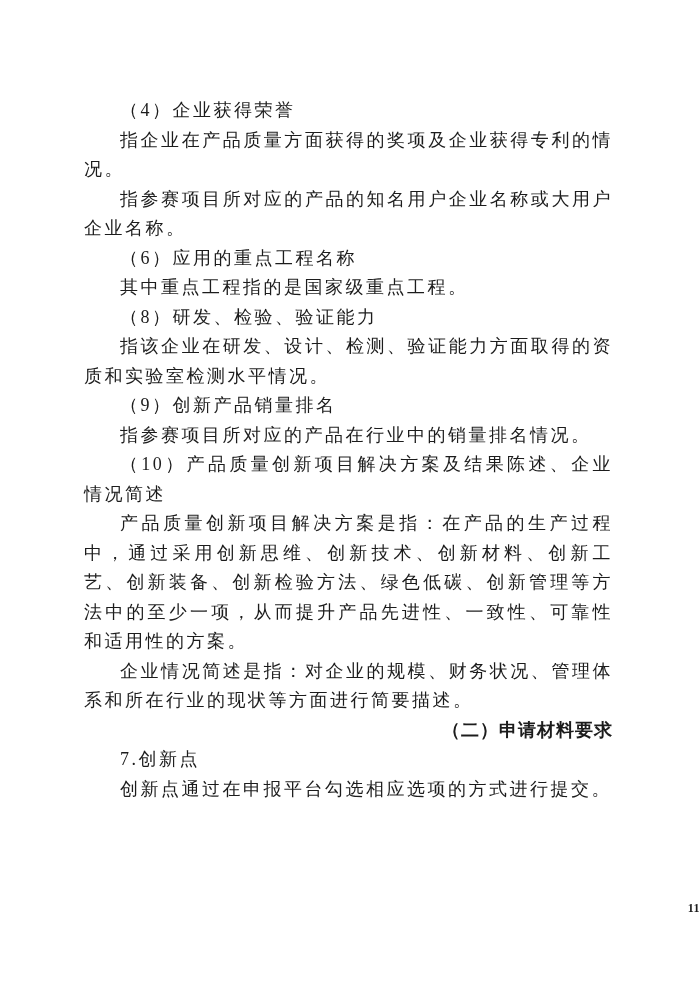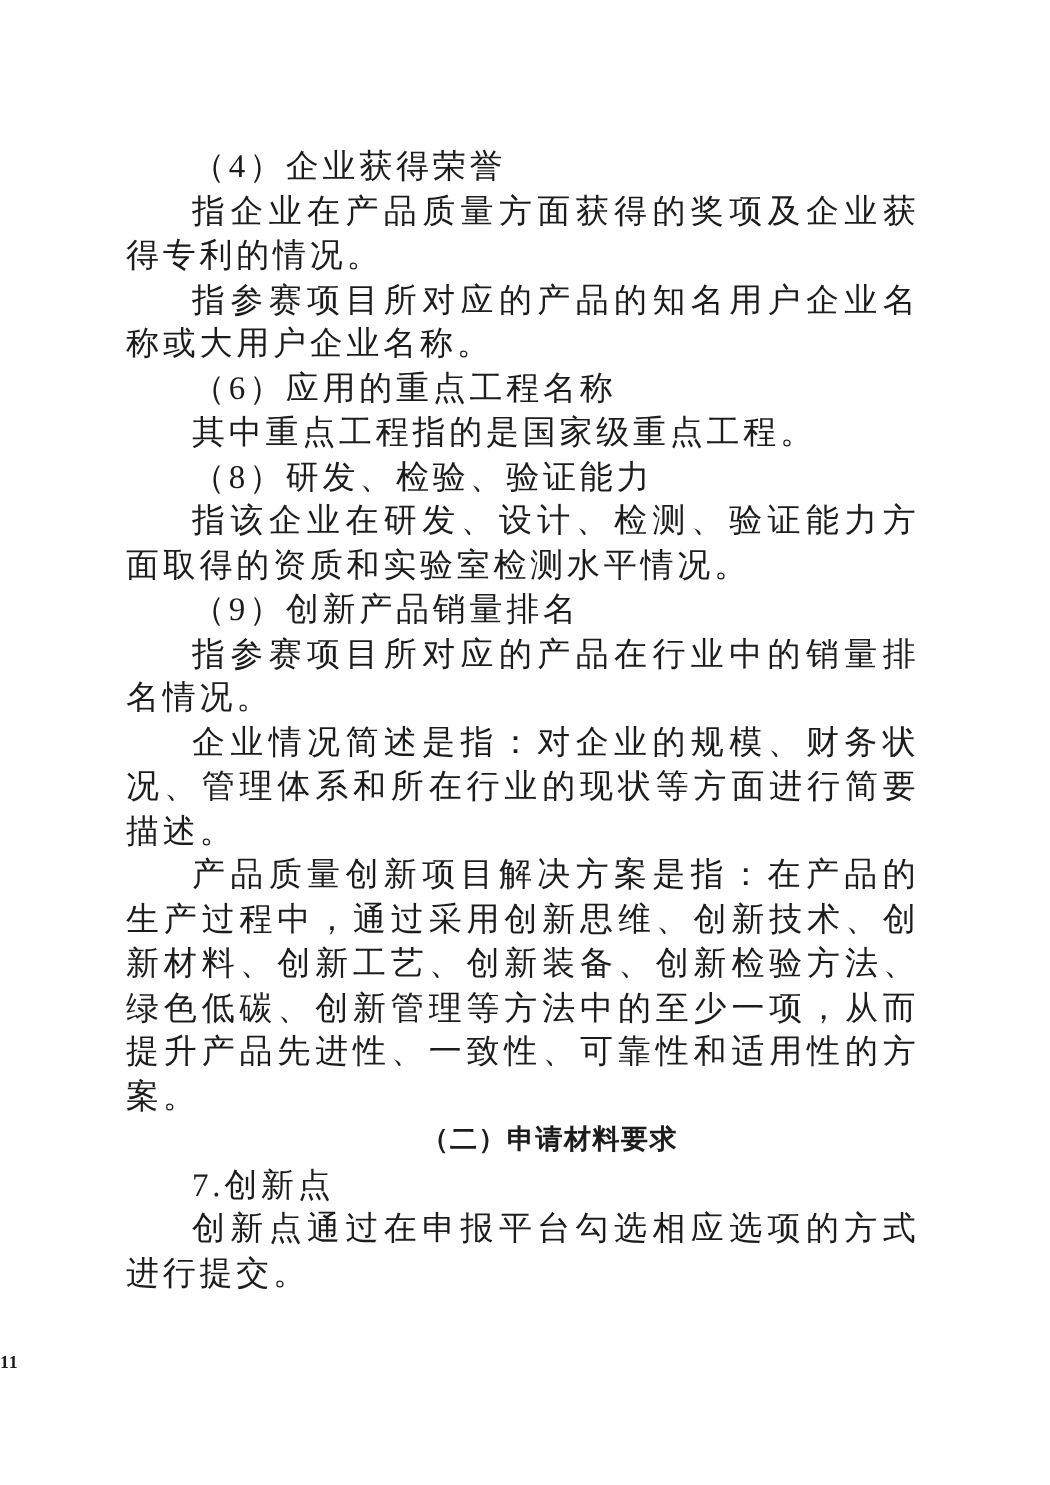--- a/index.html
+++ b/index.html
@@ -23,59 +23,60 @@
     background: #ffffff;
   }
   .content {
     position: absolute;
     top: 96px;
     left: 84px;
     width: 529px;
   }
   .para {
     margin: 0;
-    font-size: 22px;
+    font-size: 18px;
     line-height: 29.5px;
     letter-spacing: 2.5px;
     text-align: justify;
     text-indent: 2em;
     word-break: break-all;
   }
   .para.bold-heading {
     font-weight: bold;
     font-size: 18px;
     letter-spacing: 1px;
-    text-align: center;
+    text-align: right;
   }
   .page-number {
     position: absolute;
     top: 901px;
     left: 0;
     width: 700px;
-    text-align: left;
+    text-align: right;
     font-size: 12px;
     font-weight: bold;
     letter-spacing: 0.5px;
     color: #1c1c1c;
   }
 </style>
 </head>
 <body>
 
 <div class="page">
   <div class="content">
     <p class="para">（4）企业获得荣誉</p>
     <p class="para">指企业在产品质量方面获得的奖项及企业获得专利的情况。</p>
     <p class="para">指参赛项目所对应的产品的知名用户企业名称或大用户企业名称。</p>
     <p class="para">（6）应用的重点工程名称</p>
     <p class="para">其中重点工程指的是国家级重点工程。</p>
     <p class="para">（8）研发、检验、验证能力</p>
     <p class="para">指该企业在研发、设计、检测、验证能力方面取得的资质和实验室检测水平情况。</p>
     <p class="para">（9）创新产品销量排名</p>
     <p class="para">指参赛项目所对应的产品在行业中的销量排名情况。</p>
+    <p class="para">（10）产品质量创新项目解决方案及结果陈述、企业情况简述</p>
+    <p class="para">产品质量创新项目解决方案是指：在产品的生产过程中，通过采用创新思维、创新技术、创新材料、创新工艺、创新装备、创新检验方法、绿色低碳、创新管理等方法中的至少一项，从而提升产品先进性、一致性、可靠性和适用性的方案。</p>
     <p class="para">企业情况简述是指：对企业的规模、财务状况、管理体系和所在行业的现状等方面进行简要描述。</p>
-    <p class="para">产品质量创新项目解决方案是指：在产品的生产过程中，通过采用创新思维、创新技术、创新材料、创新工艺、创新装备、创新检验方法、绿色低碳、创新管理等方法中的至少一项，从而提升产品先进性、一致性、可靠性和适用性的方案。</p>
     <p class="para bold-heading">（二）申请材料要求</p>
     <p class="para">7.创新点</p>
     <p class="para">创新点通过在申报平台勾选相应选项的方式进行提交。</p>
   </div>
   <div class="page-number">11</div>
 </div>
 
 </body></html>

